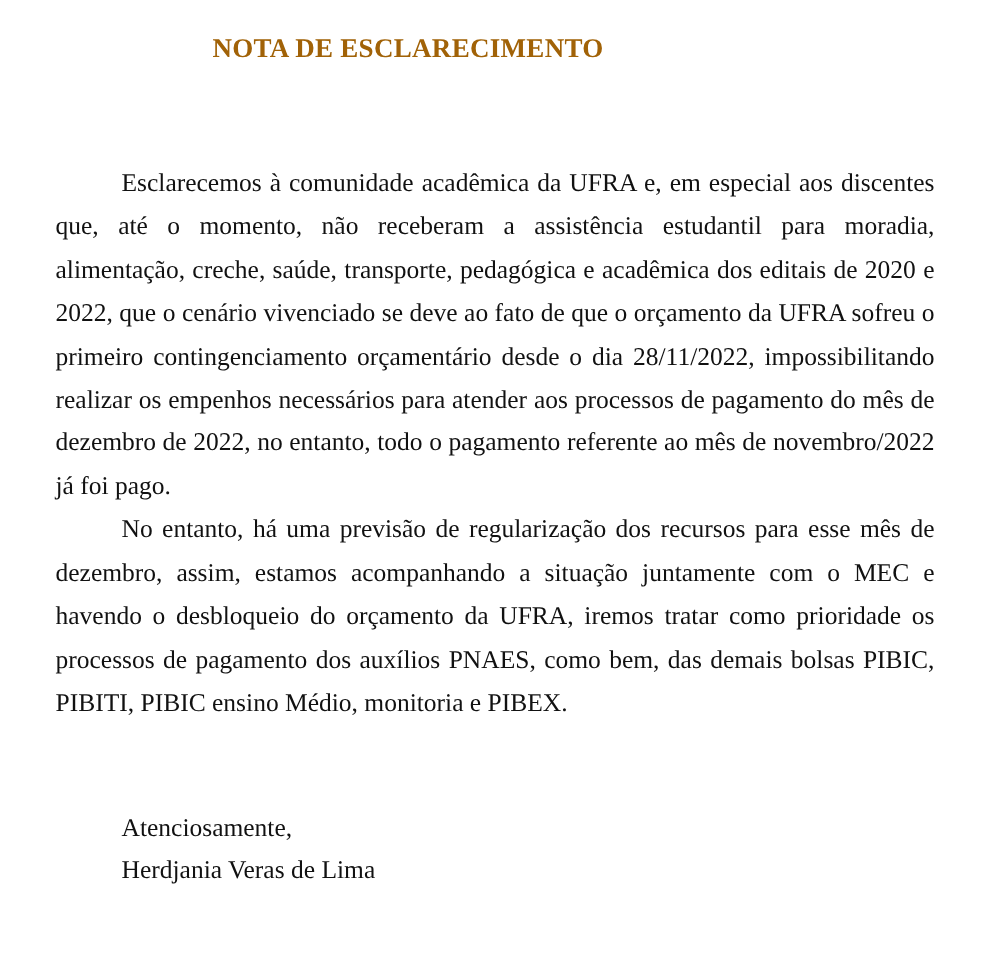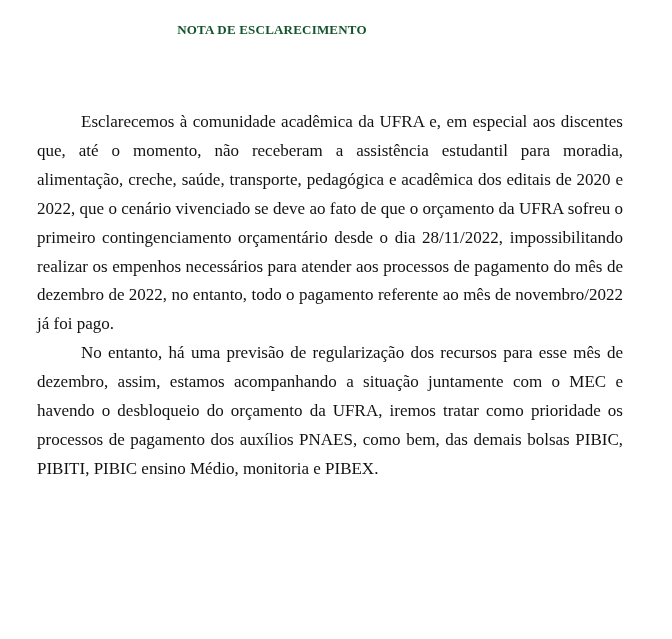--- a/index.html
+++ b/index.html
@@ -22,24 +22,24 @@
     height: 639px;
     background: #ffffff;
     box-sizing: border-box;
   }
   .doc-title {
     position: absolute;
     top: 22px;
     left: 0;
     width: 544px;
     text-align: center;
-    font-size: 13px;
+    font-size: 18px;
     font-weight: bold;
     letter-spacing: 0.2px;
-    color: #14532d;
+    color: #a16207;
   }
   .body-block {
     position: absolute;
     top: 108px;
     left: 37px;
     width: 586px;
   }
   p.para {
     margin: 0;
     padding: 0;
@@ -75,15 +75,17 @@
 <div class="page">
 
   <div class="doc-title">NOTA DE ESCLARECIMENTO</div>
 
   <div class="body-block">
     <p class="para">Esclarecemos à comunidade acadêmica da UFRA e, em especial aos discentes que, até o momento, não receberam a assistência estudantil para moradia, alimentação, creche, saúde, transporte, pedagógica e acadêmica dos editais de 2020 e 2022, que o cenário vivenciado se deve ao fato de que o orçamento da UFRA sofreu o primeiro contingenciamento orçamentário desde o dia 28/11/2022, impossibilitando realizar os empenhos necessários para atender aos processos de pagamento do mês de dezembro de 2022, no entanto, todo o pagamento referente ao mês de novembro/2022 já foi pago.</p>
     <p class="para">No entanto, há uma previsão de regularização dos recursos para esse mês de dezembro, assim, estamos acompanhando a situação juntamente com o MEC e havendo o desbloqueio do orçamento da UFRA, iremos tratar como prioridade os processos de pagamento dos auxílios PNAES, como bem, das demais bolsas PIBIC, PIBITI, PIBIC ensino Médio, monitoria e PIBEX.</p>
   </div>
 
   <div class="signature-block">
+    <div class="sig-line">Atenciosamente,</div>
+    <div class="sig-line">Herdjania Veras de Lima</div>
   </div>
 
 </div>
 
 </body></html>

